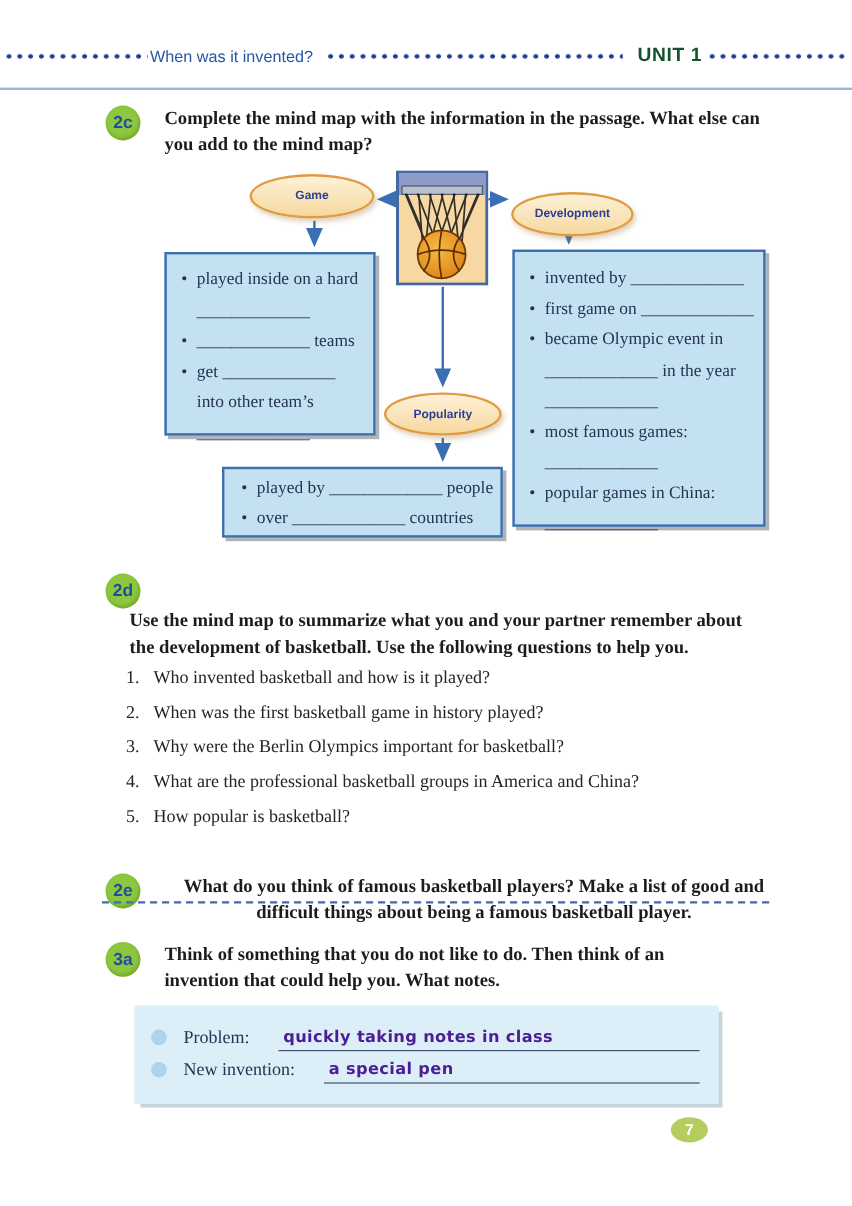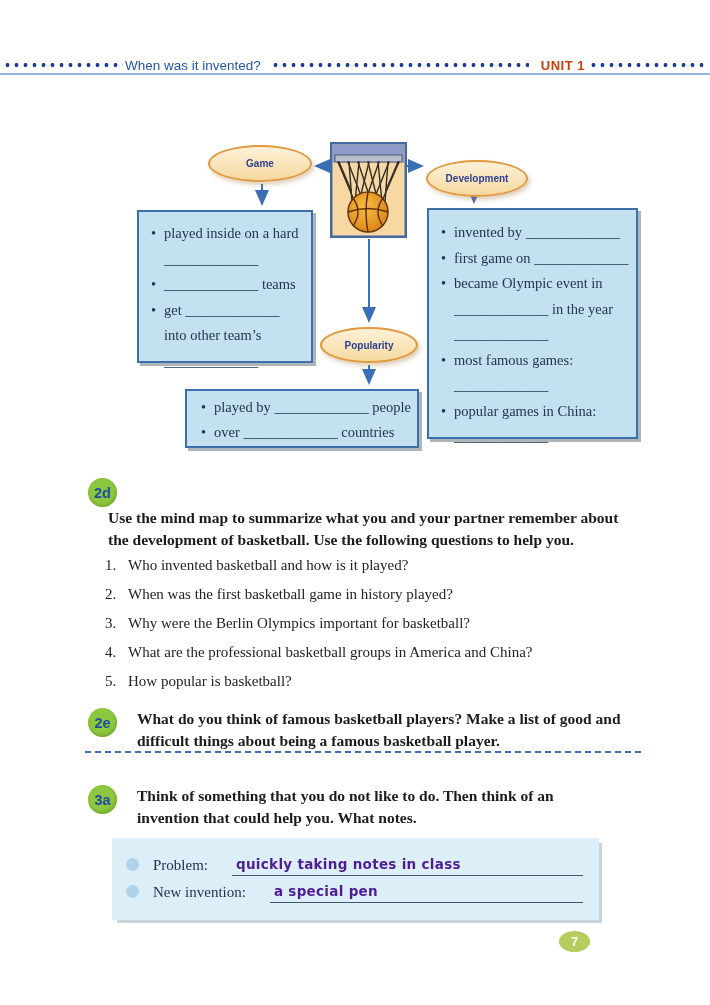--- a/index.html
+++ b/index.html
@@ -5,34 +5,34 @@
   * { margin:0; padding:0; box-sizing:border-box; }
   html,body { background:#ffffff; }
   .page {
     position:relative; width:710px; height:1005px; margin:0 auto;
     background:#ffffff; overflow:hidden;
     font-family:"Liberation Serif", serif; color:#1c1c1c;
   }
 
   
   .header {
-    position:absolute; top:56px; left:0; width:710px; height:18px;
+    position:absolute; top:38px; left:0; width:710px; height:18px;
     display:flex; align-items:center; padding:0 3px;
     font-family:"Liberation Sans", sans-serif;
   }
   .dots {
     height:8px; align-self:center;
     background-image:radial-gradient(circle, #1B3E94 1.7px, transparent 2.2px);
     background-size:9px 8px; background-position:left center; background-repeat:repeat-x;
   }
   .dots-left { width:120px; }
   .dots-mid { flex:1; margin:0 8px; }
   .dots-right { width:118px; }
   .hdr-title { color:#2456A6; font-size:13.5px; white-space:nowrap; padding:0 2px; }
-  .hdr-unit { color:#c2410c; font-weight:bold; font-size:13px; letter-spacing:.5px; white-space:nowrap; padding:0 4px; }
+  .hdr-unit { color:#14532d; font-weight:bold; font-size:16px; letter-spacing:.5px; white-space:nowrap; padding:0 4px; }
   .hdr-rule { position:absolute; top:73px; left:0; width:710px; height:2px; background:#93B6DE; }
 
   
   .section { position:absolute; left:88px; width:565px; display:flex; }
   .badge {
     flex:0 0 29px; width:29px; height:29px; border-radius:50%;
     background:#8DC63F; color:#1F4E9C;
     font-family:"Liberation Sans", sans-serif; font-weight:bold; font-size:14.5px;
     display:flex; align-items:center; justify-content:center;
     box-shadow:inset -1px -2px 3px rgba(90,140,20,.5);
@@ -106,20 +106,24 @@
 
   <div class="header">
     <div class="dots dots-left"></div>
     <span class="hdr-title">When was it invented?</span>
     <div class="dots dots-mid"></div>
     <span class="hdr-unit">UNIT 1</span>
     <div class="dots dots-right"></div>
   </div>
   <div class="hdr-rule"></div>
 
+  <div class="section" style="top:88px;">
+    <div class="badge">2c</div>
+    <div class="sec-text w2c">Complete the mind map with the information in the passage. What else can you add to the mind map?</div>
+  </div>
 
   <div class="mindmap">
     <svg class="mm-arrows" width="710" height="470" viewBox="0 0 710 470">
       <defs>
         <marker id="ah" markerWidth="9" markerHeight="8" refX="6.5" refY="3.5" orient="auto">
           <path d="M0,0 L8,3.5 L0,7 Z" fill="#3A6EB5"></path>
         </marker>
       </defs>
       <g stroke="#3A6EB5" stroke-width="2" fill="none">
         <path d="M330,166 L317,166" marker-end="url(#ah)"></path>
@@ -274,21 +278,21 @@
         <span class="q-num">4.</span>
         <span>What are the professional basketball groups in America and China?</span>
       </div>
 
       <div class="q-item">
         <span class="q-num">5.</span>
         <span>How popular is basketball?</span>
       </div>
     </div>
 
-  <div class="section" style="top:708px;">
+  <div class="section" style="top:728px;text-align:center;">
     <div class="badge">2e</div>
     <div class="sec-text w2e">What do you think of famous basketball players? Make a list of good and difficult things about being a famous basketball player.</div>
   </div>
 
   <div class="divider"></div>
 
   <div class="section" style="top:785px;">
     <div class="badge">3a</div>
     <div class="sec-text w3a">Think of something that you do not like to do. Then think of an invention that could help you. What notes.</div>
   </div>

